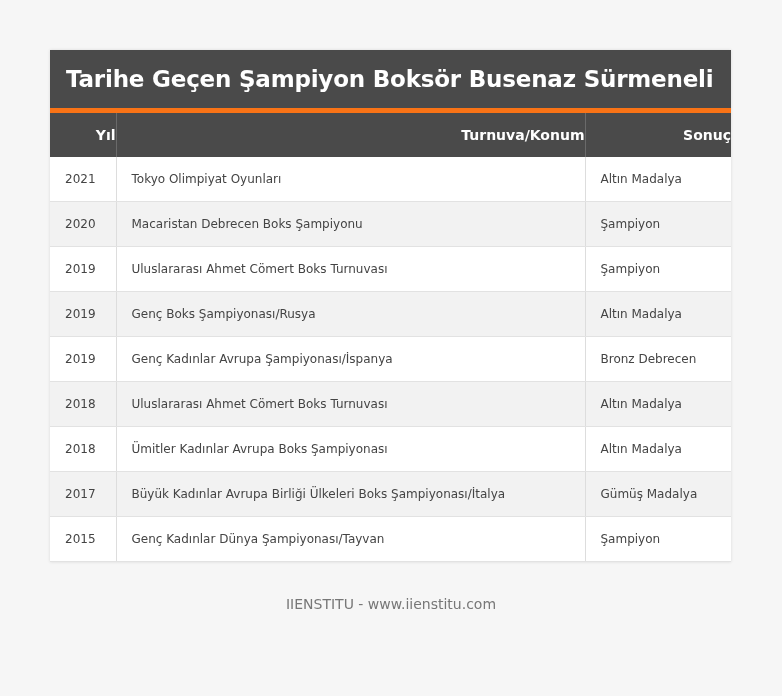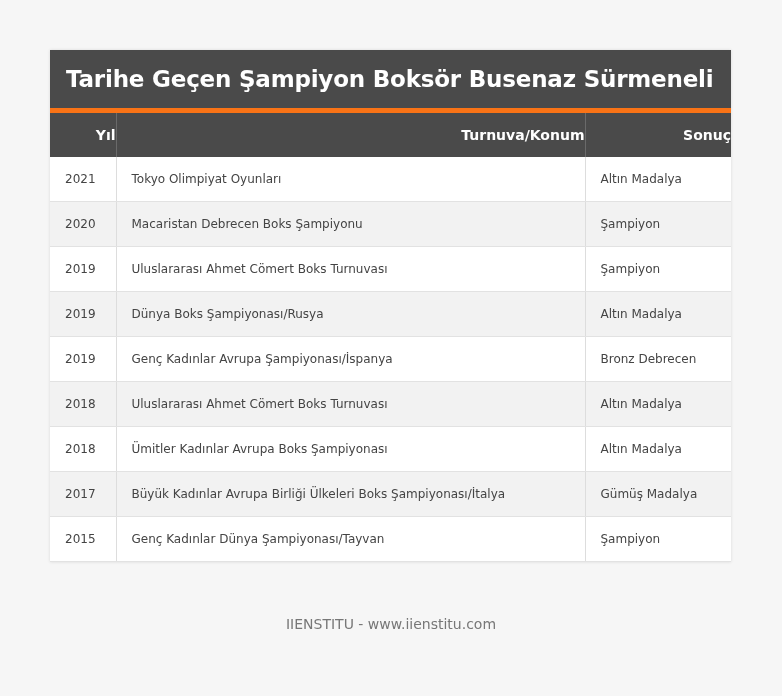--- a/index.html
+++ b/index.html
@@ -61,21 +61,21 @@
       border-right: 1px solid #dddddd;
       border-bottom: 1px solid #e2e2e2;
       white-space: nowrap;
       overflow: hidden;
     }
     tbody td:last-child { border-right: none; }
     tbody tr:nth-child(odd) td { background: #ffffff; }
     tbody tr:nth-child(even) td { background: #f2f2f2; }
     .footer {
       position: absolute;
-      top: 616px;
+      top: 596px;
       left: 0;
       width: 782px;
       text-align: center;
       font-size: 14px;
       color: #777777;
     }
   </style>
 </head>
 <body>
 
@@ -105,21 +105,21 @@
         <td>Macaristan Debrecen Boks Şampiyonu</td>
         <td>Şampiyon</td>
       </tr>
       <tr>
         <td>2019</td>
         <td>Uluslararası Ahmet Cömert Boks Turnuvası</td>
         <td>Şampiyon</td>
       </tr>
       <tr>
         <td>2019</td>
-        <td>Dünya Boks Şampiyonası/Rusya</td>
+        <td>Genç Boks Şampiyonası/Rusya</td>
         <td>Altın Madalya</td>
       </tr>
       <tr>
         <td>2019</td>
         <td>Genç Kadınlar Avrupa Şampiyonası/İspanya</td>
         <td>Bronz Debrecen</td>
       </tr>
       <tr>
         <td>2018</td>
         <td>Uluslararası Ahmet Cömert Boks Turnuvası</td>

